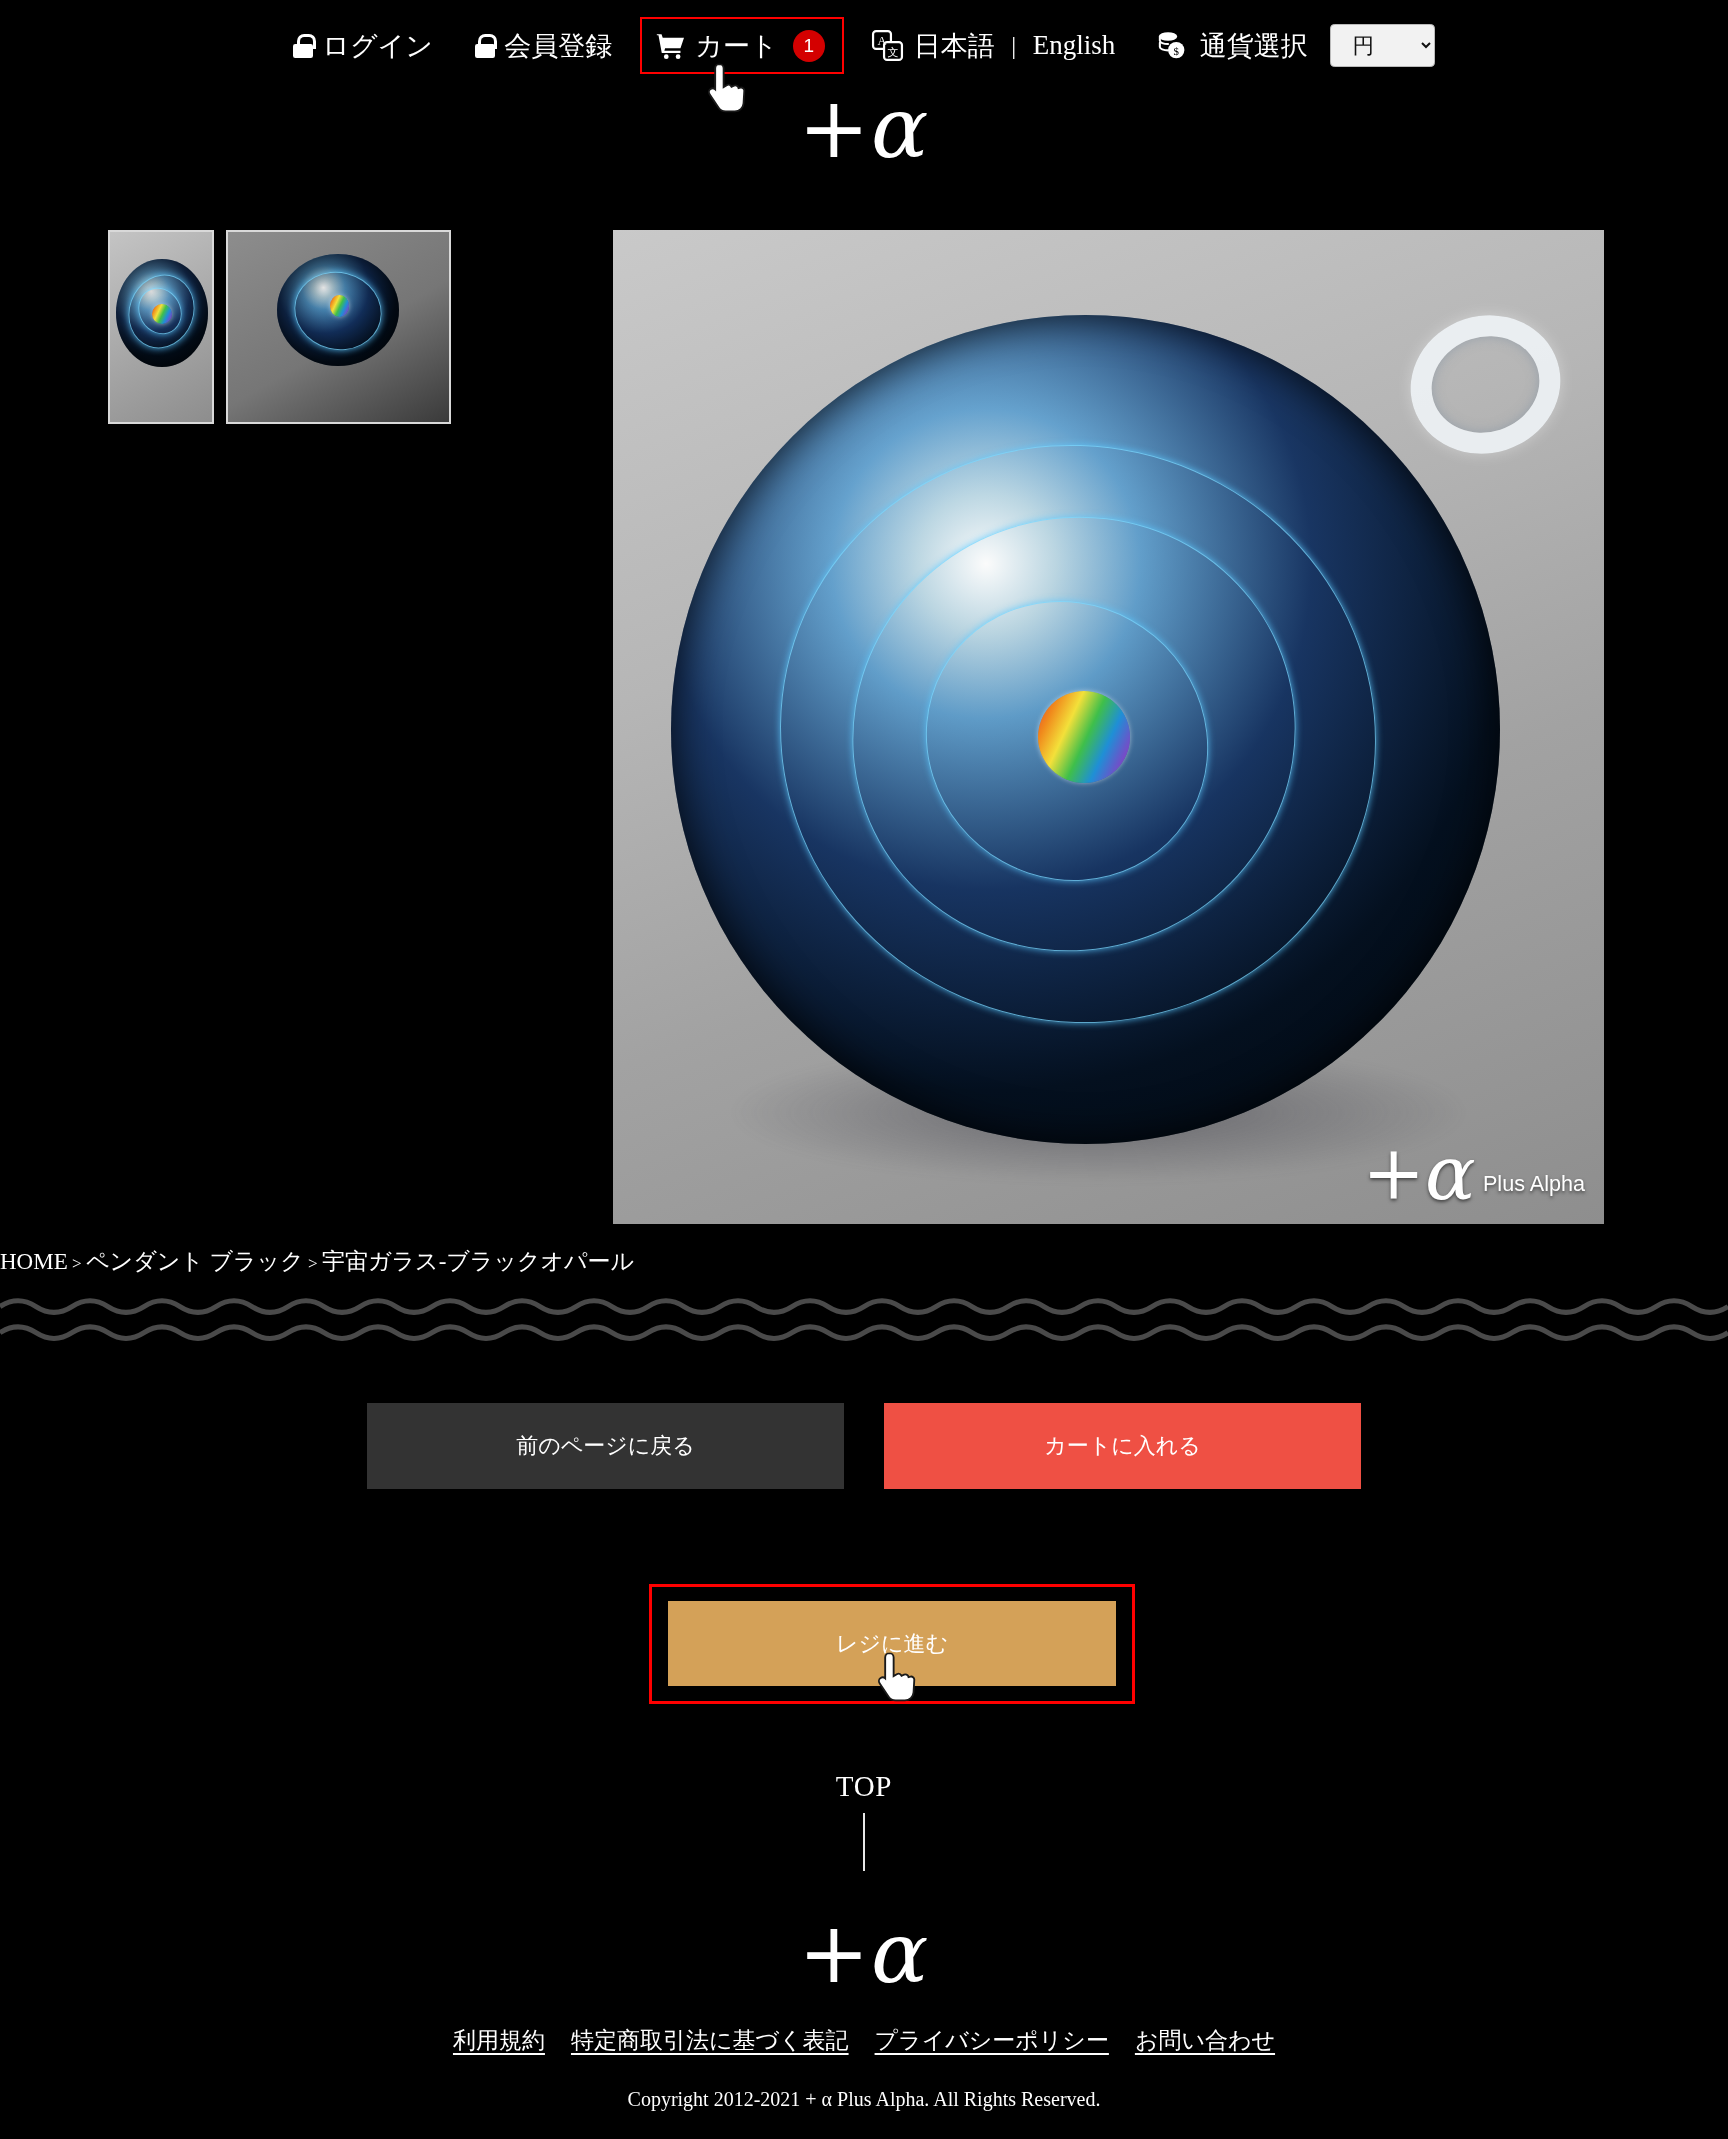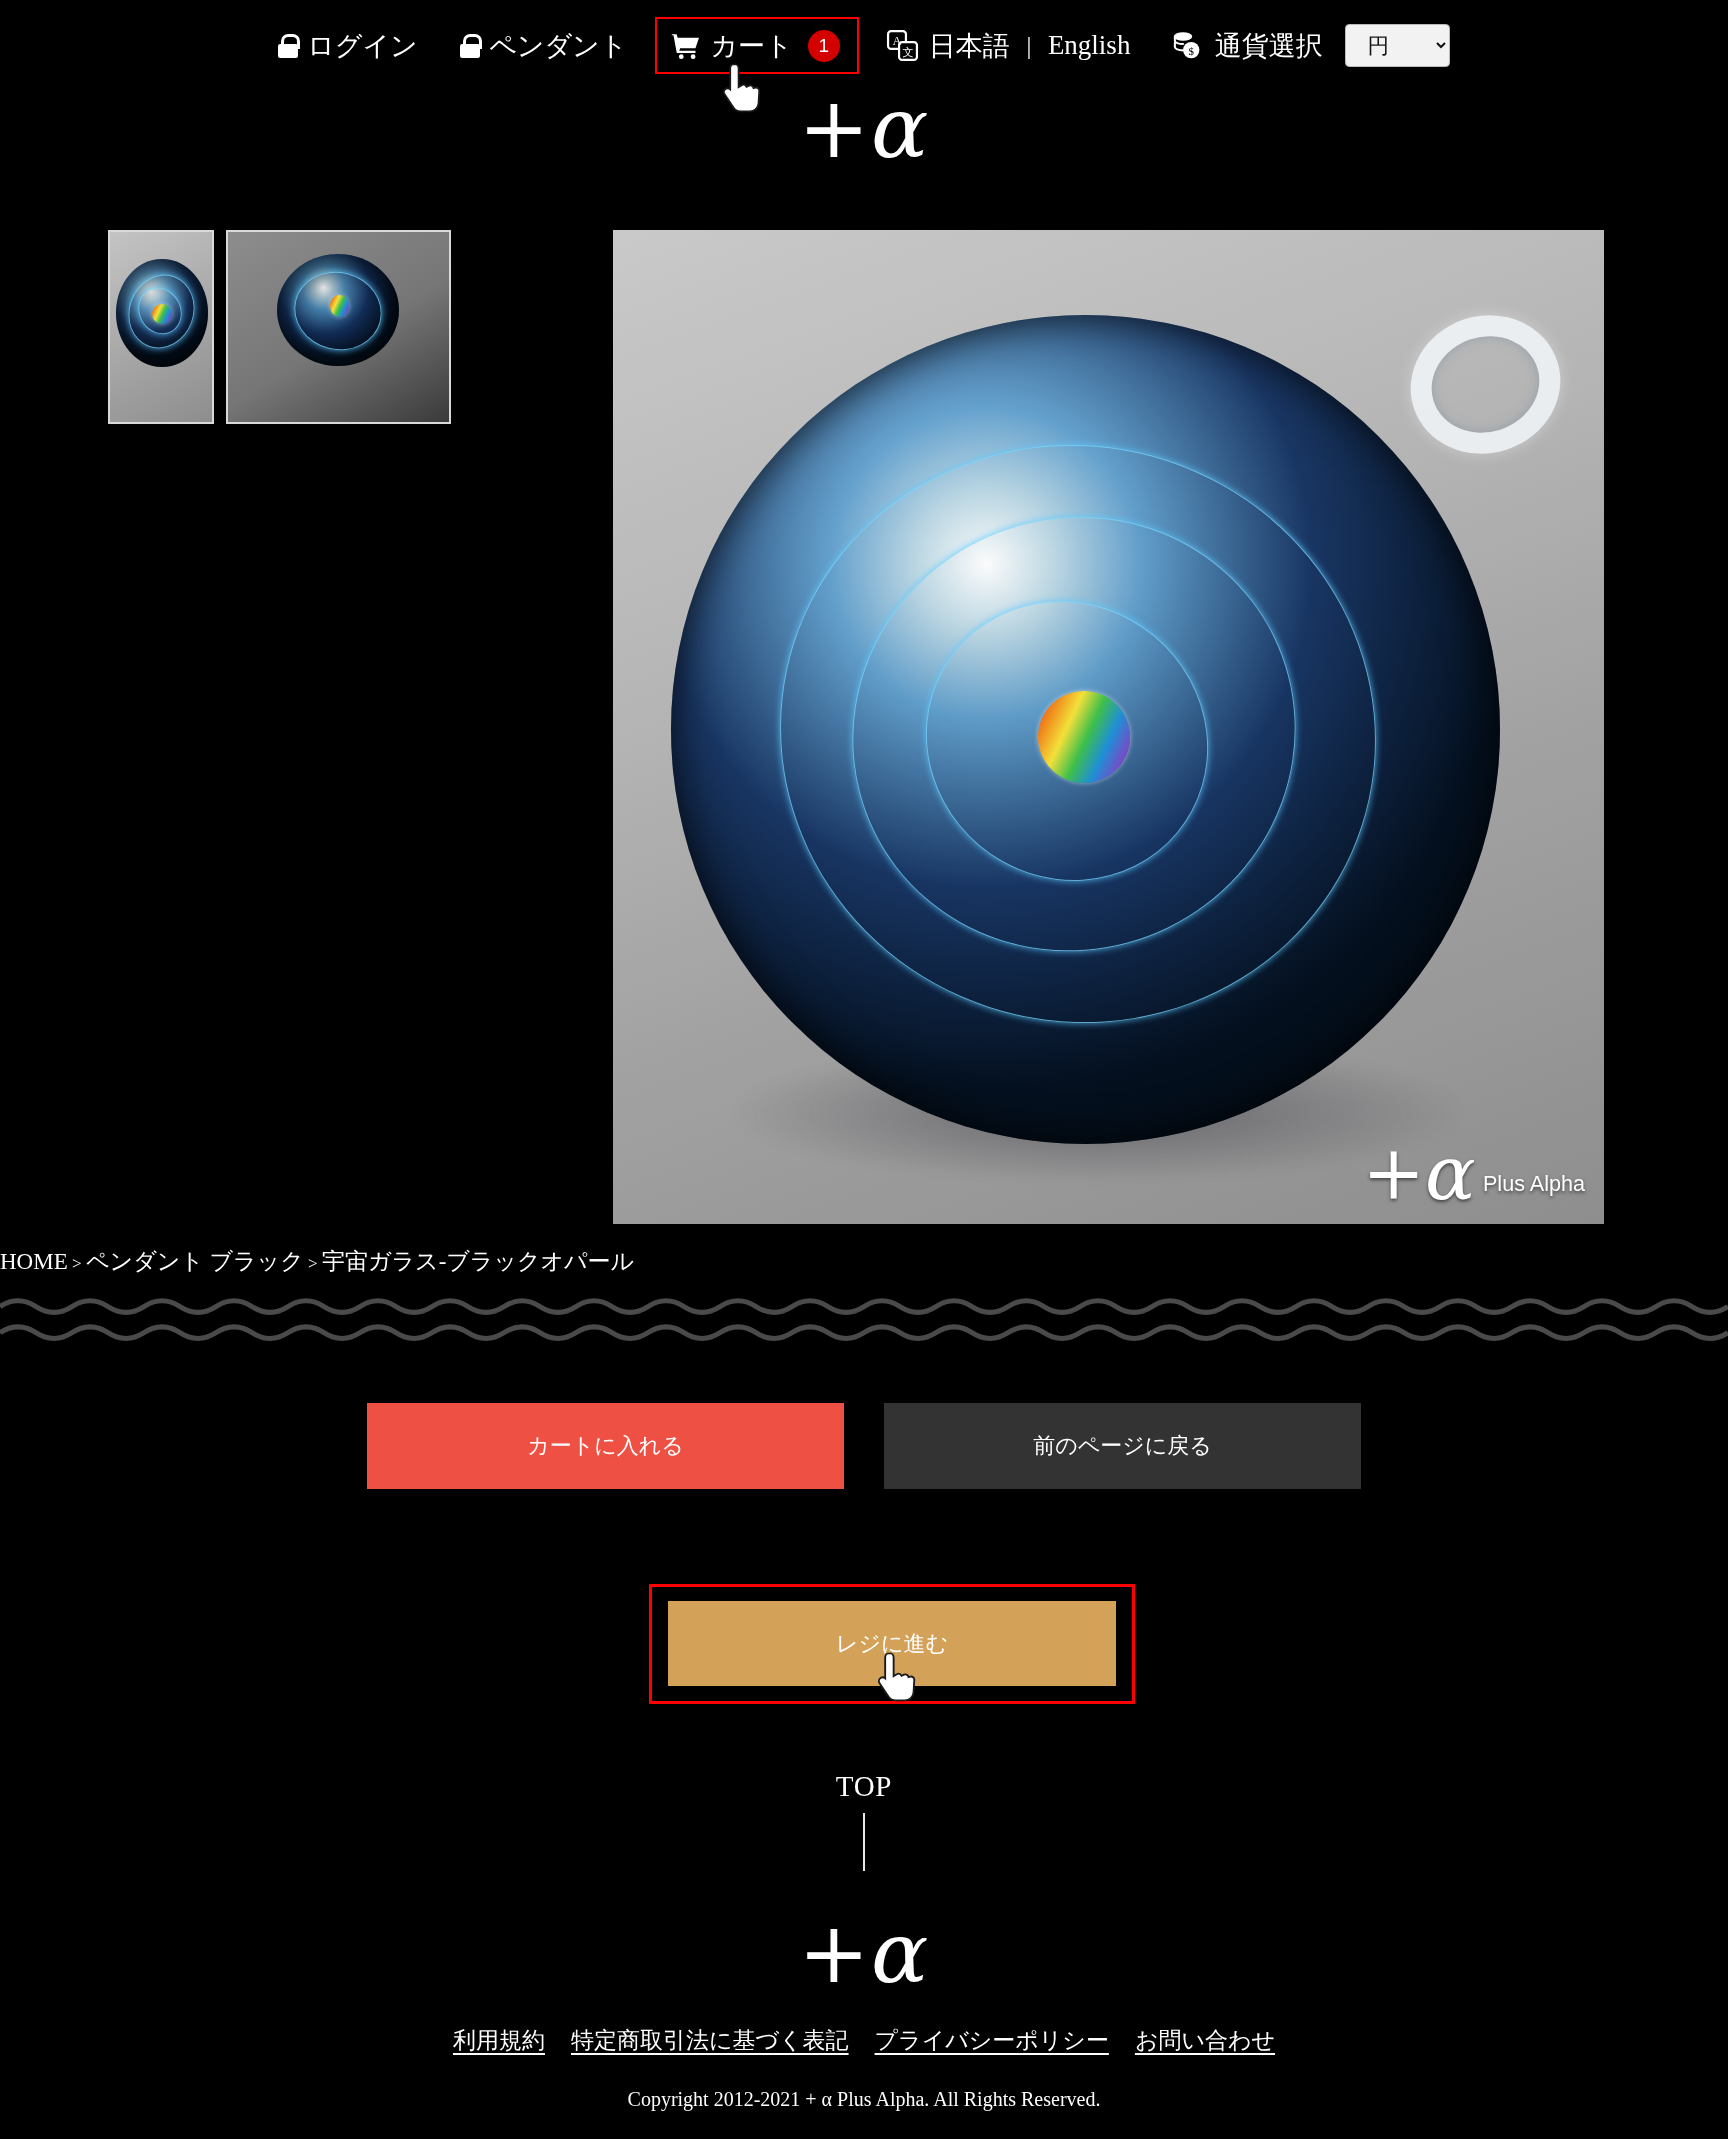--- a/index.html
+++ b/index.html
@@ -194,21 +194,21 @@
   <div class="header">
     <div class="hdr-inner">
 
       <div class="hdr-item">
         <span class="lock-ico"></span>
         <span>ログイン</span>
       </div>
 
       <div class="hdr-item">
         <span class="lock-ico"></span>
-        <span>ペンダント</span>
+        <span>会員登録</span>
       </div>
 
       <div class="hdr-item cart">
         <span class="cart-ico">
           <svg viewBox="0 0 24 22" width="30" height="26" fill="#fff">
             <path d="M0 1h4l1 3h18l-3 9H7l-.6 2H20v2H4.2L1.4 2H0z"></path>
             <circle cx="8" cy="20" r="2"></circle>
               <circle cx="18" cy="20" r="2"></circle>
           </svg>
         </span>
@@ -295,22 +295,22 @@
   </div>
 
   <div class="waves">
     <svg width="1728" height="58" viewBox="0 0 2400 80" preserveAspectRatio="none">
       <path d="M0,16 Q25,0 50,16 T100,16 T150,16 T200,16 T250,16 T300,16 T350,16 T400,16 T450,16 T500,16 T550,16 T600,16 T650,16 T700,16 T750,16 T800,16 T850,16 T900,16 T950,16 T1000,16 T1050,16 T1100,16 T1150,16 T1200,16 T1250,16 T1300,16 T1350,16 T1400,16 T1450,16 T1500,16 T1550,16 T1600,16 T1650,16 T1700,16 T1750,16 T1800,16 T1850,16 T1900,16 T1950,16 T2000,16 T2050,16 T2100,16 T2150,16 T2200,16 T2250,16 T2300,16 T2350,16 T2400,16" fill="none" stroke="#4a4a4a" stroke-width="7"></path>
       <path d="M0,52 Q25,36 50,52 T100,52 T150,52 T200,52 T250,52 T300,52 T350,52 T400,52 T450,52 T500,52 T550,52 T600,52 T650,52 T700,52 T750,52 T800,52 T850,52 T900,52 T950,52 T1000,52 T1050,52 T1100,52 T1150,52 T1200,52 T1250,52 T1300,52 T1350,52 T1400,52 T1450,52 T1500,52 T1550,52 T1600,52 T1650,52 T1700,52 T1750,52 T1800,52 T1850,52 T1900,52 T1950,52 T2000,52 T2050,52 T2100,52 T2150,52 T2200,52 T2250,52 T2300,52 T2350,52 T2400,52" fill="none" stroke="#4a4a4a" stroke-width="7"></path>
     </svg>
   </div>
 
   <div class="btn-row">
+    <button class="btn btn-back">前のページに戻る</button>
     <button class="btn btn-cart">カートに入れる</button>
-    <button class="btn btn-back">前のページに戻る</button>
   </div>
 
   <div class="checkout-wrap">
     <div class="checkout-outline" style="position:relative;">
       <button class="btn-checkout">レジに進む</button>
       <span class="cursor-hand" style="position:absolute; left:223px; top:63px;">
         <svg viewBox="0 0 30 38" width="43" height="55">
           <path d="M10 2c1.7 0 3 1.3 3 3v13l2.2-1.3c1-.6 2.3-.3 3 .6l.3.5 1.8-.8c1.1-.5 2.4 0 2.9 1.1l.2.6 1.4-.3c1.3-.3 2.5.6 2.6 1.9v.4l-.5 8.6c-.2 3.2-2.9 5.7-6.1 5.7h-6.4c-2 0-3.8-1-4.9-2.6L3.2 23c-.8-1.2-.5-2.8.7-3.6 1-.7 2.3-.6 3.2.2V5c0-1.7 1.3-3 3-3z" fill="#fff" stroke="#1a1a1a" stroke-width="1.3"></path>
         </svg>
       </span>

